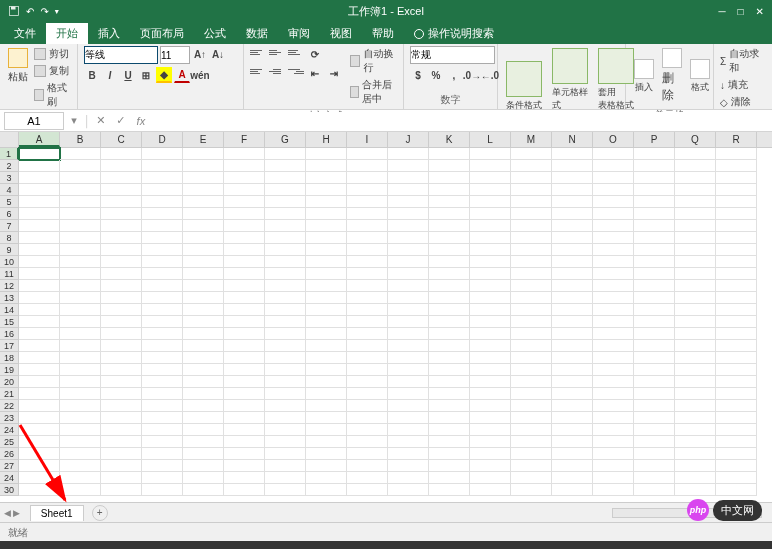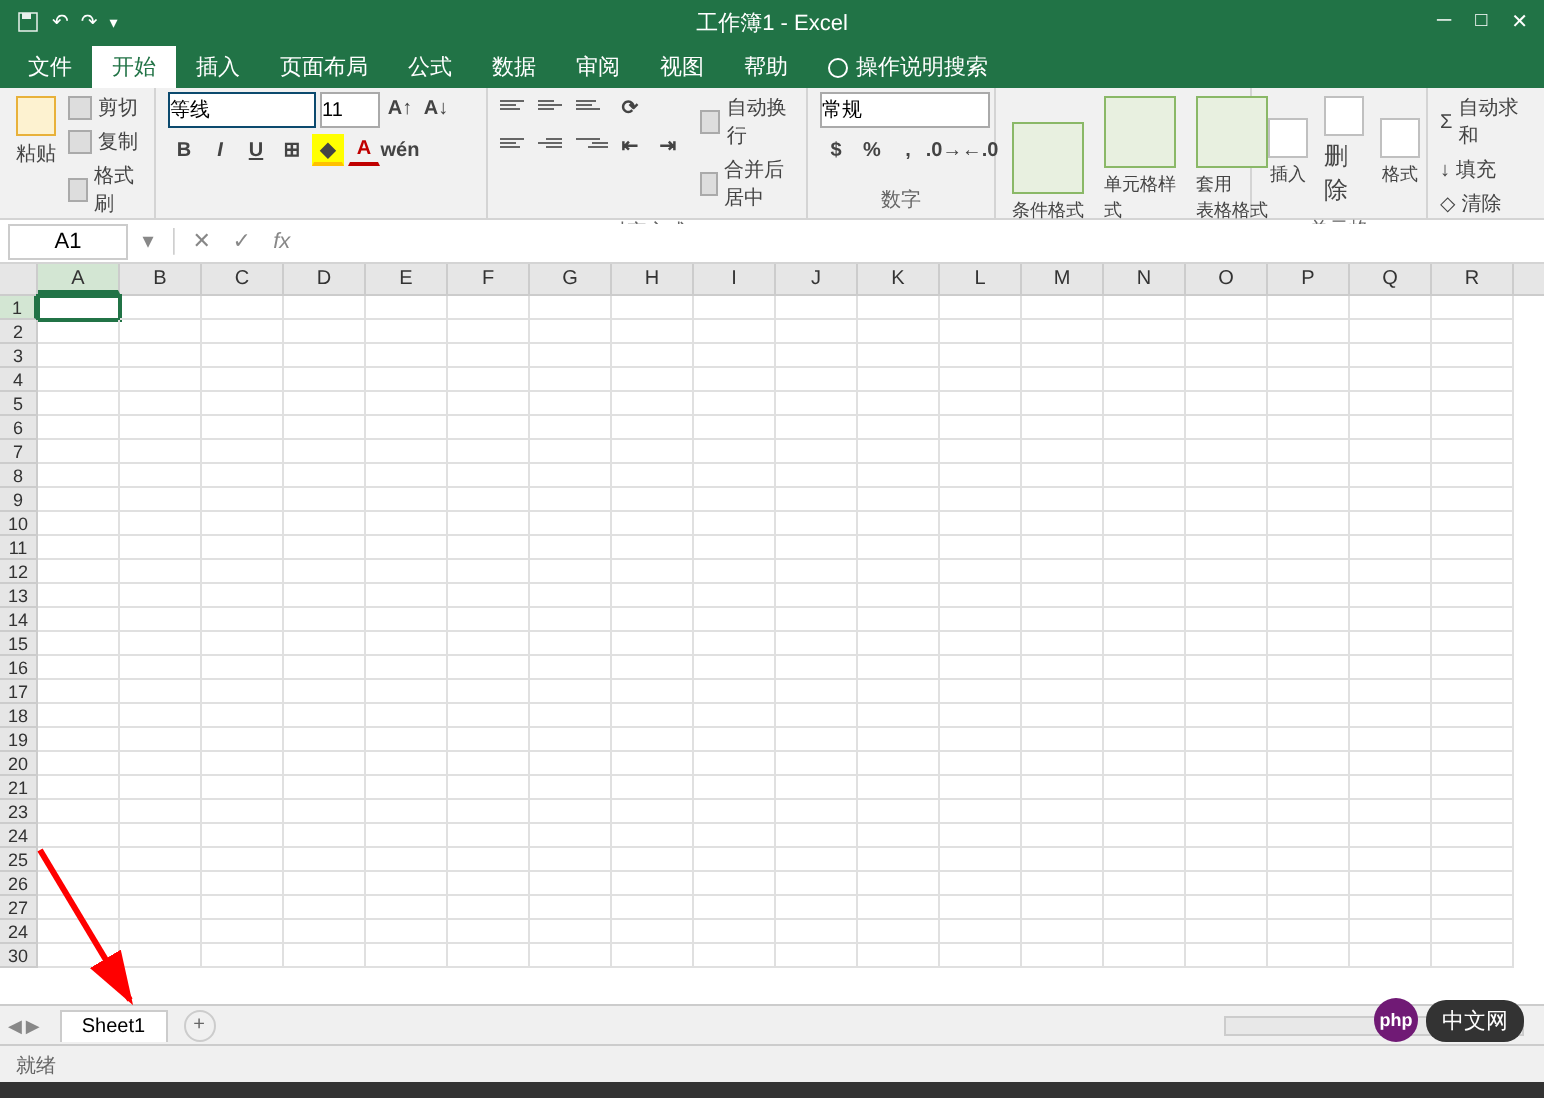--- a/index.html
+++ b/index.html
@@ -59,21 +59,21 @@
     
     .sheet-tabs { height: 20px; background: #f0f0f0; border-top: 1px solid #ccc; display: flex; align-items: center; padding-left: 4px; font-size: 10px; position: relative; }
     .sheet-nav { display: flex; gap: 2px; margin-right: 10px; }
     .sheet-nav span { color: #888; cursor: pointer; font-size: 9px; }
     .sheet-tab { padding: 2px 10px; background: #fff; border: 1px solid #ccc; border-bottom: none; cursor: pointer; }
     .add-sheet { width: 16px; height: 16px; border: 1px solid #ccc; border-radius: 50%; text-align: center; line-height: 14px; margin-left: 8px; cursor: pointer; color: #666; }
     .h-scroll { position: absolute; right: 10px; width: 150px; height: 10px; background: #e8e8e8; border: 1px solid #ccc; }
     
     .status-bar { height: 20px; background: #f0f0f0; border-top: 1px solid #ccc; display: flex; align-items: center; padding: 0 8px; font-size: 10px; color: #666; }
     .watermark { position: absolute; right: 10px; bottom: 28px; display: flex; align-items: center; gap: 4px; z-index: 100; }
-    .watermark-logo { width: 22px; height: 22px; background: #701a75; border-radius: 50%; color: #fff; display: flex; align-items: center; justify-content: center; font-size: 9px; font-weight: bold; }
+    .watermark-logo { width: 22px; height: 22px; background: #d946ef; border-radius: 50%; color: #fff; display: flex; align-items: center; justify-content: center; font-size: 9px; font-weight: bold; font-style: italic; }
     .watermark-text { background: #333; color: #fff; padding: 3px 8px; border-radius: 10px; font-size: 11px; }
     
     .taskbar { position: absolute; bottom: 0; left: 0; right: 0; height: 8px; background: #333; }
   </style>
 </head>
 <body>
 
 <div class="title-bar">
   <div class="qat">
     <svg class="qat-icon" viewBox="0 0 16 16">
@@ -760,20 +760,41 @@
         <div class="cell"></div>
         <div class="cell"></div>
         <div class="cell"></div>
         <div class="cell"></div>
         <div class="cell"></div>
         <div class="cell"></div>
         <div class="cell"></div>
         <div class="cell"></div>
       </div>
       <div class="row">
+        <div class="row-h">22</div>
+        <div class="cell"></div>
+        <div class="cell"></div>
+        <div class="cell"></div>
+        <div class="cell"></div>
+        <div class="cell"></div>
+        <div class="cell"></div>
+        <div class="cell"></div>
+        <div class="cell"></div>
+        <div class="cell"></div>
+        <div class="cell"></div>
+        <div class="cell"></div>
+        <div class="cell"></div>
+        <div class="cell"></div>
+        <div class="cell"></div>
+        <div class="cell"></div>
+        <div class="cell"></div>
+        <div class="cell"></div>
+        <div class="cell"></div>
+      </div>
+      <div class="row">
         <div class="row-h">23</div>
         <div class="cell"></div>
         <div class="cell"></div>
         <div class="cell"></div>
         <div class="cell"></div>
         <div class="cell"></div>
         <div class="cell"></div>
         <div class="cell"></div>
         <div class="cell"></div>
         <div class="cell"></div>

